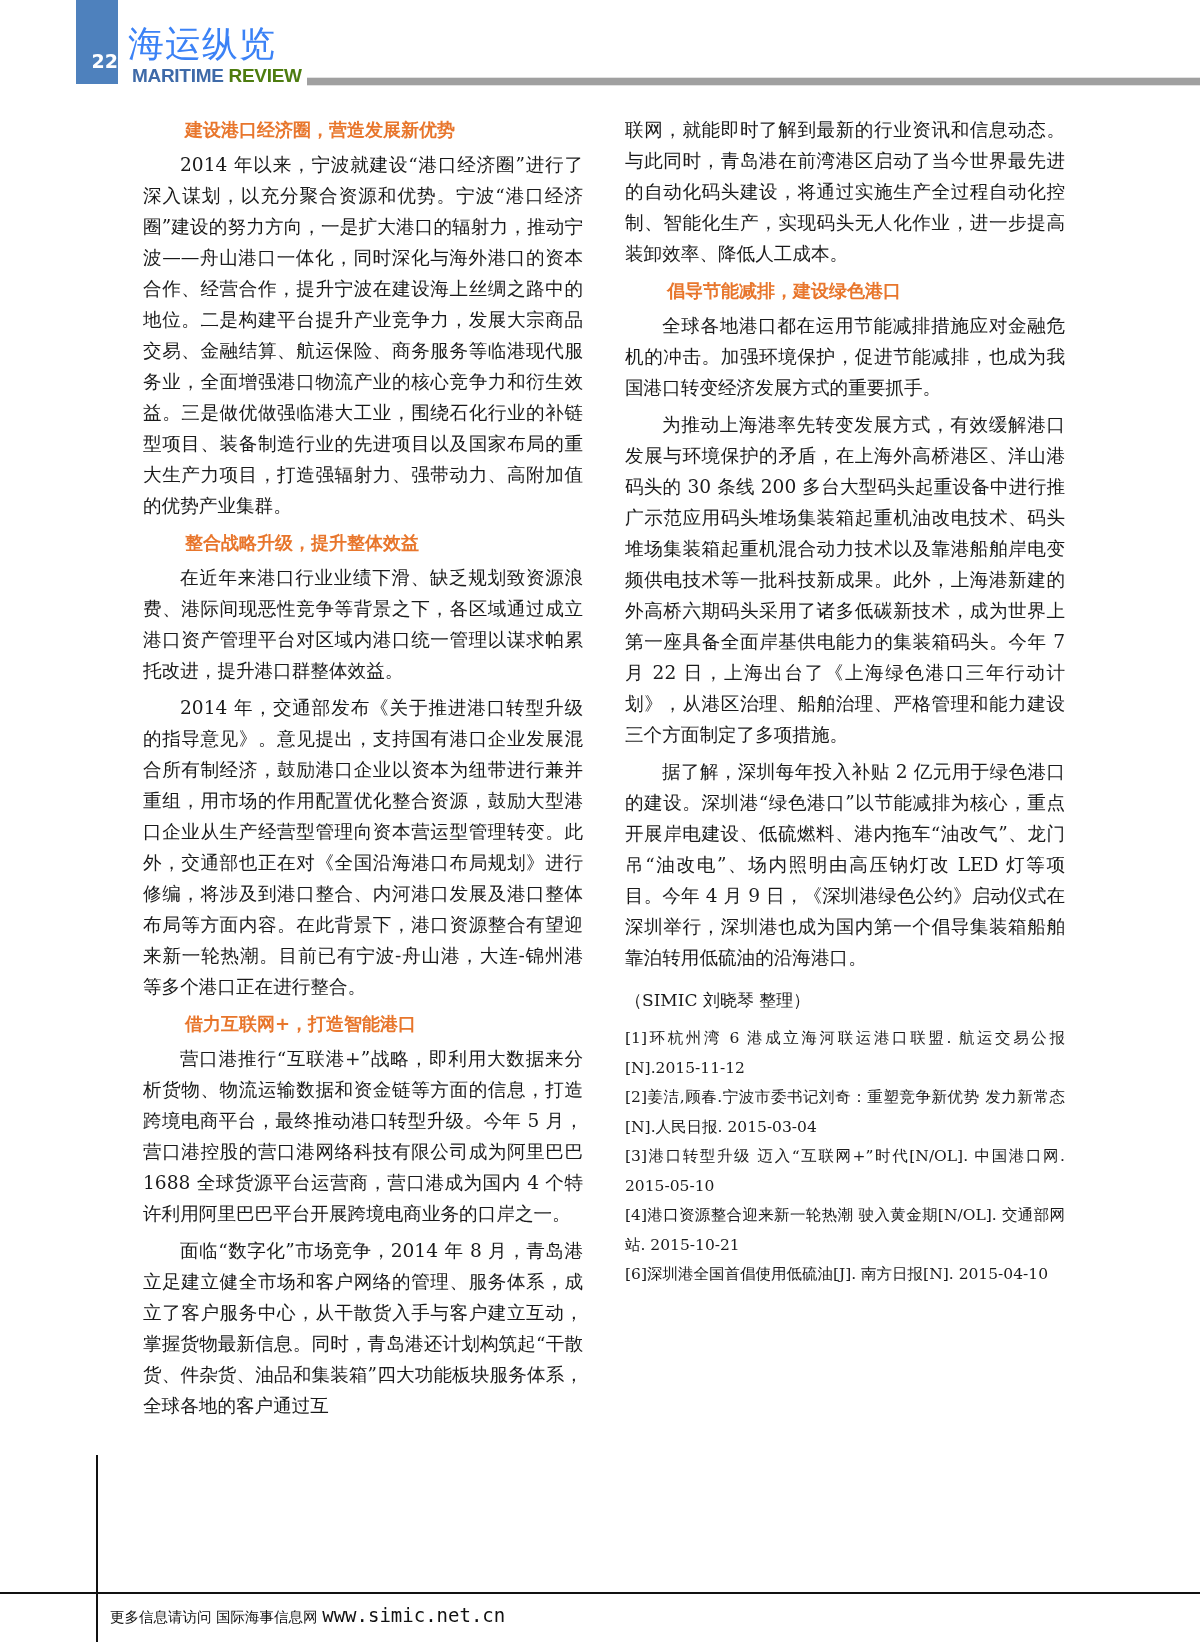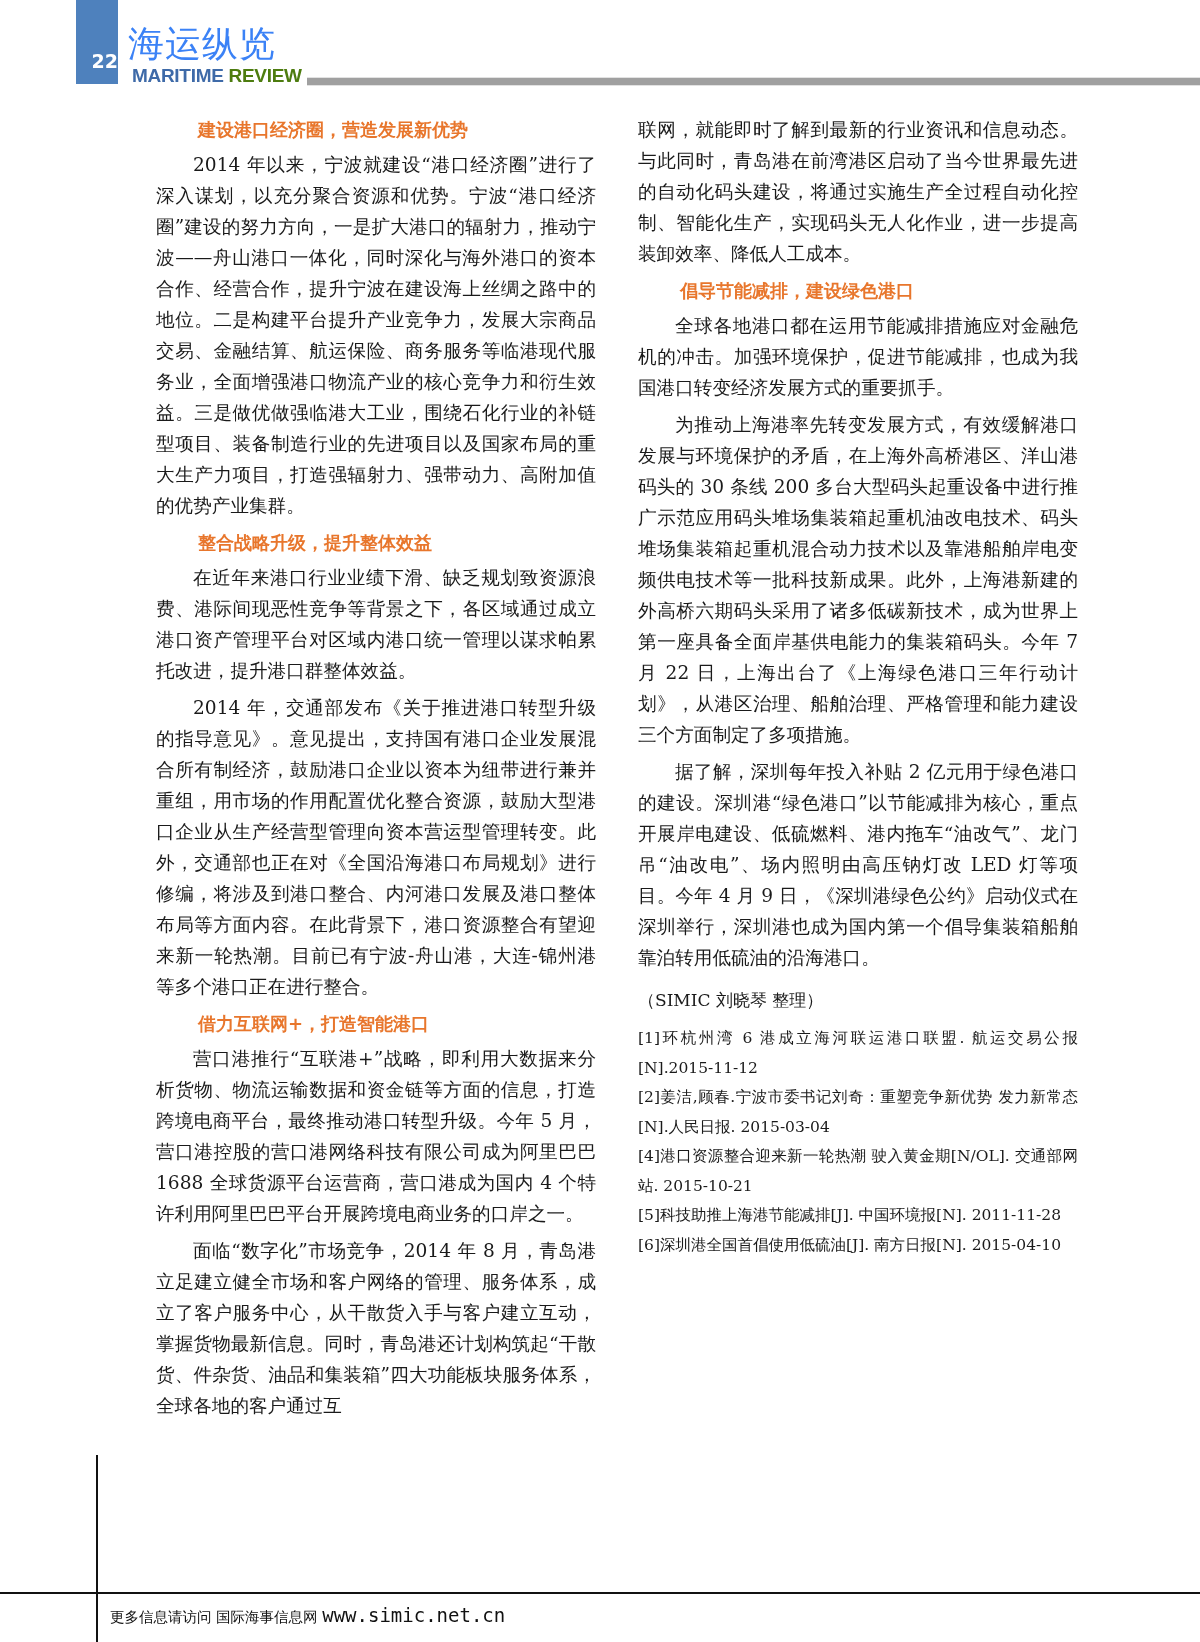--- a/index.html
+++ b/index.html
@@ -12,21 +12,21 @@
               color: #ffffff; font-family: "DejaVu Sans", sans-serif; font-weight: bold; font-size: 19px; margin-top: 22px; }
   .mag-title { position: absolute; left: 128px; top: 22px; font-family: "DejaVu Sans", sans-serif;
                font-size: 36px; color: #3b82f6; letter-spacing: 1px; line-height: 44px; }
   .mag-sub { position: absolute; left: 132px; top: 65px; font-family: "Liberation Sans", sans-serif;
              font-weight: bold; font-size: 19px; line-height: 22px; letter-spacing: -0.3px; }
   .mag-sub .blue { color: #3e6aa8; }
   .mag-sub .dark { color: #4d7c0f; }
   .header-rule { position: absolute; left: 307px; top: 77px; width: 893px; height: 7px;
                  background: #a0a0a0; border-top: 1px solid #e2e2e2; border-bottom: 1px solid #e2e2e2; }
 
-  .col { position: absolute; top: 114px; font-size: 18.6px; line-height: 31px; text-align: justify; margin-left: 13px; }
+  .col { position: absolute; top: 114px; font-size: 18.6px; line-height: 31px; text-align: justify; }
   .col-left { left: 143px; width: 440px; }
   .col-right { left: 625px; width: 440px; }
 
   .heading { color: #e8762c; font-family: "DejaVu Sans", sans-serif; font-weight: bold;
              font-size: 18px; text-indent: 42px; margin: 0 0 4px 0; line-height: 31px; }
   .para { text-indent: 37px; margin: 0 0 6px 0; }
   .para.cont { text-indent: 0; }
 
   .credit { text-align: left; margin: 12px 4px 8px 0; font-size: 17px; }
   .refs-title { font-family: "DejaVu Sans", sans-serif; font-weight: bold; font-size: 15.5px; margin: 0 0 2px 0; line-height: 30px; }
@@ -63,22 +63,22 @@
 
 <div class="col col-right">
   <div class="para cont">联网，就能即时了解到最新的行业资讯和信息动态。与此同时，青岛港在前湾港区启动了当今世界最先进的自动化码头建设，将通过实施生产全过程自动化控制、智能化生产，实现码头无人化作业，进一步提高装卸效率、降低人工成本。</div>
   <div class="heading">倡导节能减排，建设绿色港口</div>
   <div class="para">全球各地港口都在运用节能减排措施应对金融危机的冲击。加强环境保护，促进节能减排，也成为我国港口转变经济发展方式的重要抓手。</div>
   <div class="para">为推动上海港率先转变发展方式，有效缓解港口发展与环境保护的矛盾，在上海外高桥港区、洋山港码头的 30 条线 200 多台大型码头起重设备中进行推广示范应用码头堆场集装箱起重机油改电技术、码头堆场集装箱起重机混合动力技术以及靠港船舶岸电变频供电技术等一批科技新成果。此外，上海港新建的外高桥六期码头采用了诸多低碳新技术，成为世界上第一座具备全面岸基供电能力的集装箱码头。今年 7 月 22 日，上海出台了《上海绿色港口三年行动计划》，从港区治理、船舶治理、严格管理和能力建设三个方面制定了多项措施。</div>
   <div class="para">据了解，深圳每年投入补贴 2 亿元用于绿色港口的建设。深圳港“绿色港口”以节能减排为核心，重点开展岸电建设、低硫燃料、港内拖车“油改气”、龙门吊“油改电”、场内照明由高压钠灯改 LED 灯等项目。今年 4 月 9 日，《深圳港绿色公约》启动仪式在深圳举行，深圳港也成为国内第一个倡导集装箱船舶靠泊转用低硫油的沿海港口。</div>
   <div class="credit">（SIMIC 刘晓琴  整理）</div>
   <div class="ref">[1]环杭州湾 6 港成立海河联运港口联盟. 航运交易公报[N].2015-11-12</div>
   <div class="ref">[2]姜洁,顾春.宁波市委书记刘奇：重塑竞争新优势 发力新常态[N].人民日报. 2015-03-04</div>
+  <div class="ref">[3]港口转型升级 迈入“互联网+”时代[N/OL]. 中国港口网. 2015-05-10</div>
   <div class="ref">[4]港口资源整合迎来新一轮热潮 驶入黄金期[N/OL]. 交通部网站. 2015-10-21</div>
-  <div class="ref">[5]科技助推上海港节能减排[J]. 中国环境报[N]. 2011-11-28</div>
   <div class="ref">[6]深圳港全国首倡使用低硫油[J]. 南方日报[N]. 2015-04-10</div>
 </div>
 
 <div class="vrule"></div>
 <div class="footer-rule"></div>
 <div class="footer-text">
   <span>更多信息请访问 国际海事信息网</span>
   <span class="footer-url">www.simic.net.cn</span>
 </div>
 

